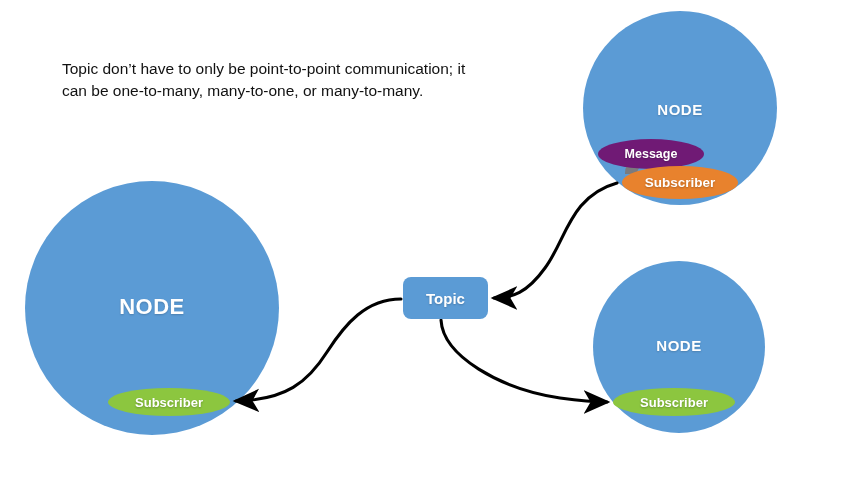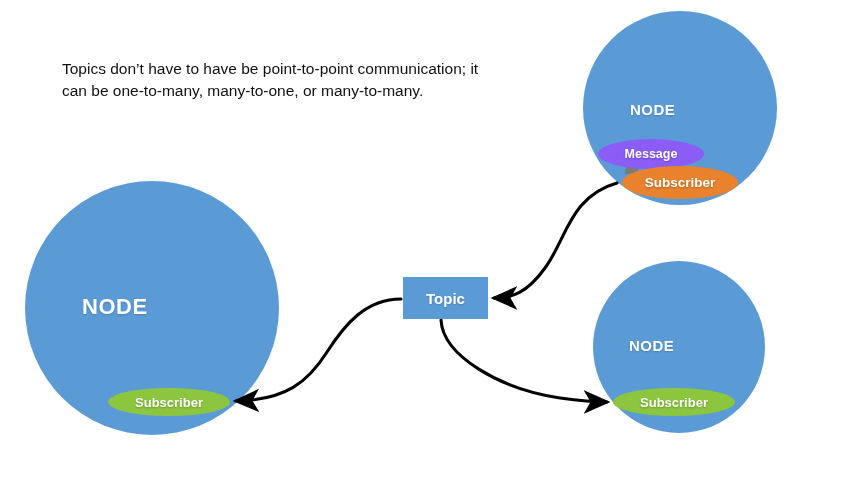--- a/index.html
+++ b/index.html
@@ -27,45 +27,46 @@
   }
   .node-circle {
     position: absolute;
     border-radius: 50%;
     background: #5B9BD5;
   }
   .node-label {
     position: absolute;
     color: #ffffff;
     font-weight: bold;
+    text-align: center;
     letter-spacing: 0.5px;
     text-shadow: 0 1px 2px rgba(0,0,0,0.18);
     white-space: nowrap;
   }
   .pill {
     position: absolute;
     border-radius: 50%;
     display: flex;
     align-items: center;
     justify-content: center;
     color: #ffffff;
     font-weight: bold;
     white-space: nowrap;
     text-shadow: 0 1px 2px rgba(0,0,0,0.25);
   }
   .pill-green { background: #8CC63F; text-align: center; }
   .pill-orange { background: #E8822D; }
-  .pill-gray { background: #8b5cf6; }
+  .pill-gray { background: #701a75; }
   #topic-box {
     position: absolute;
     left: 403px;
     top: 277px;
     width: 85px;
     height: 42px;
-    border-radius: 0;
+    border-radius: 8px;
     background: #5B9BD5;
     display: flex;
     align-items: center;
     justify-content: center;
     color: #ffffff;
     font-weight: bold;
     font-size: 15px;
     text-shadow: 0 1px 2px rgba(0,0,0,0.2);
   }
   #arrows {
@@ -85,21 +86,21 @@
     border-top: 14px solid #7B7B7E;
     border-bottom: 0;
     transform: skewX(-8deg);
   }
 </style>
 </head>
 <body>
 
 <div id="canvas">
 
-  <div id="caption">Topics don’t have to have be point-to-point communication; it can be one-to-many, many-to-one, or many-to-many.</div>
+  <div id="caption">Topic don’t have to only be point-to-point communication; it can be one-to-many, many-to-one, or many-to-many.</div>
 
   <div class="node-circle" style="left:25px; top:181px; width:254px; height:254px;"></div>
 
   <div class="node-circle" style="left:583px; top:11px; width:194px; height:194px;"></div>
 
   <div class="node-circle" style="left:593px; top:261px; width:172px; height:172px;"></div>
 
   <div class="node-label" style="left:82px; top:294px; width:140px; font-size:22px;">NODE</div>
 
   <div class="node-label" style="left:630px; top:101px; width:100px; font-size:15px;">NODE</div>

